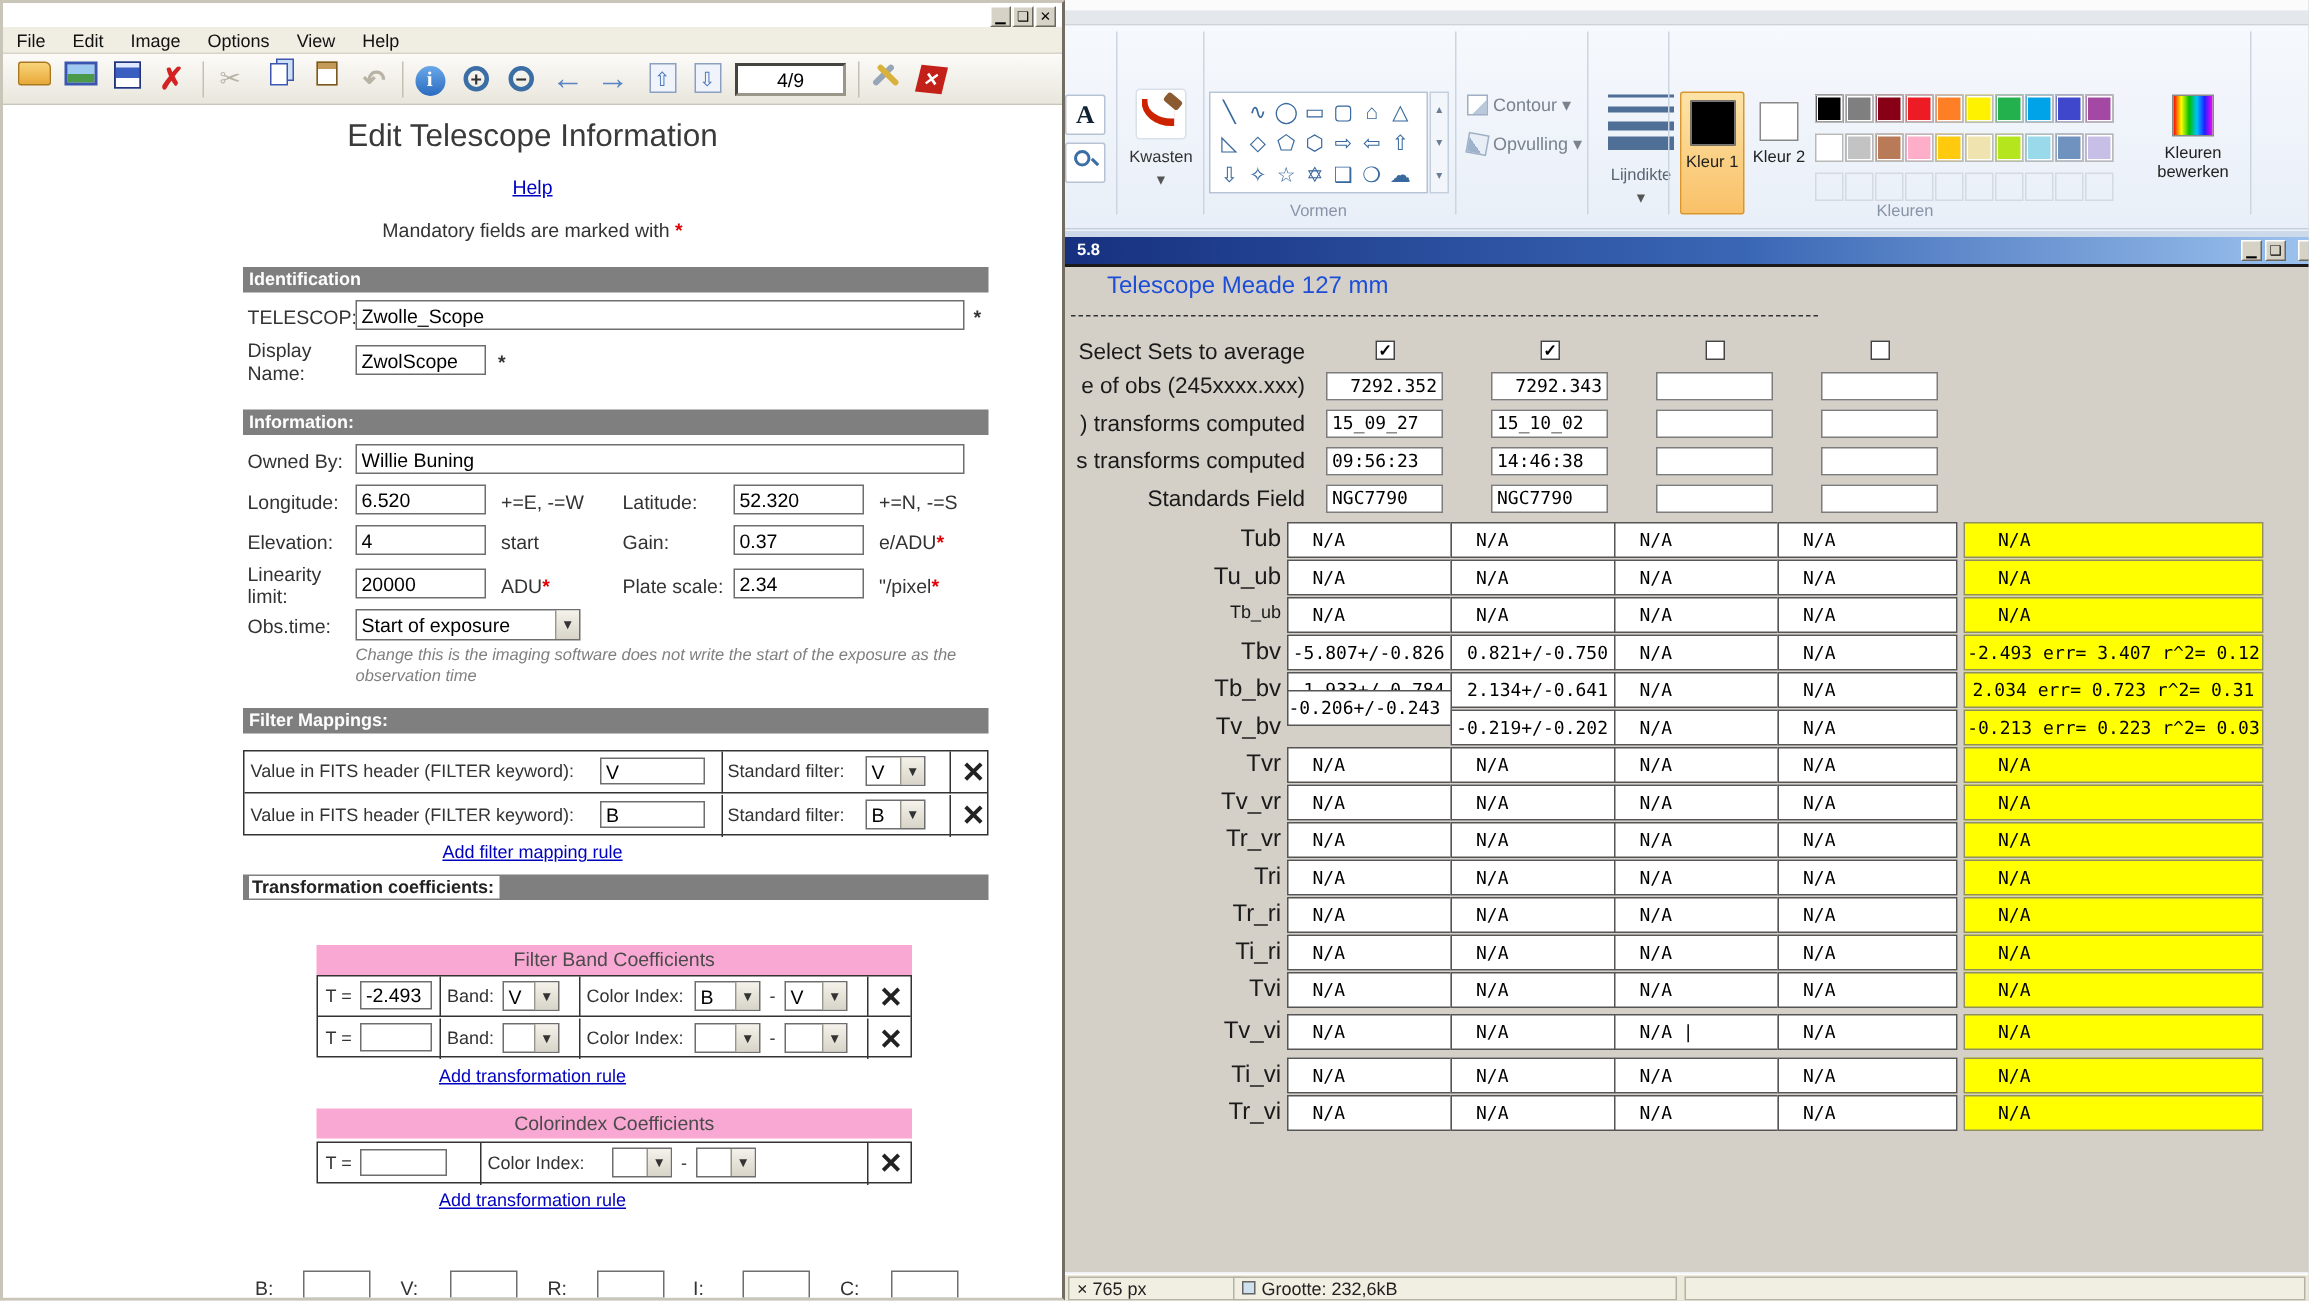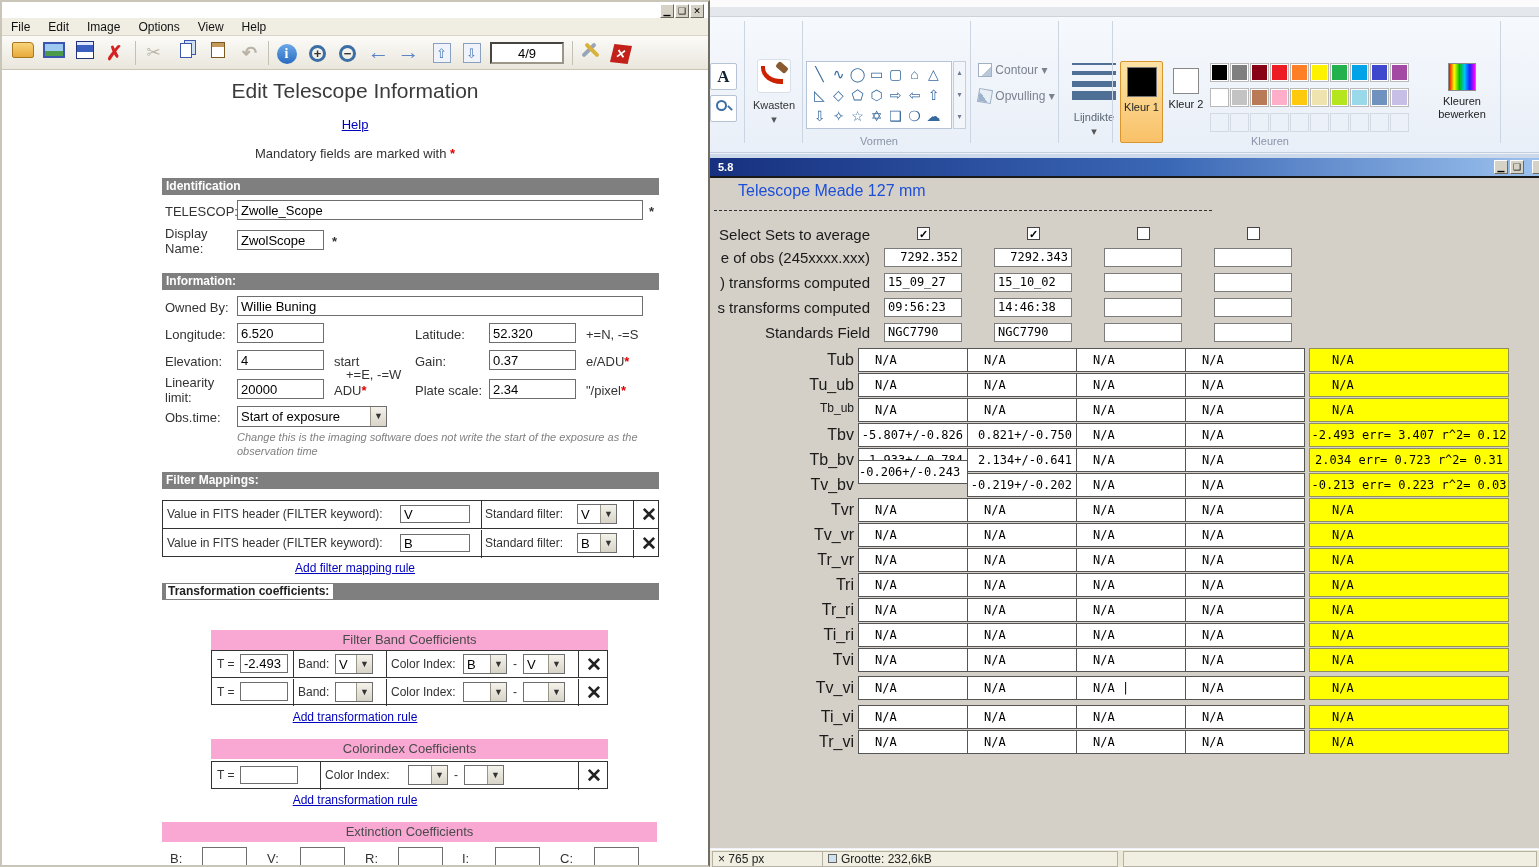--- a/index.html
+++ b/index.html
@@ -375,21 +375,21 @@
       </div>
       <input class="f-input" style="left: 235px; top: 160px; width: 87px;" value="ZwolScope">
       <div class="f-label star" style="left:330px; top:164px;">*</div>
 
       <div class="hdr-dark" style="top:203px;">Information:</div>
       <div class="f-label" style="left:163px; top:230px;">Owned By:</div>
       <input class="f-input" style="left: 235px; top: 226px; width: 406px;" value="Willie Buning">
 
       <div class="f-label" style="left:163px; top:257px;">Longitude:</div>
       <input class="f-input" style="left: 235px; top: 253px; width: 87px;" value="6.520">
-      <div class="f-label" style="left:344px; top:257px;margin-top:40px;">+=E, -=W</div>
+      <div class="f-label" style="left:332px; top:257px;">+=E, -=W</div>
       <div class="f-label" style="left:413px; top:257px;">Latitude:</div>
       <input class="f-input" style="left: 487px; top: 253px; width: 87px;" value="52.320">
       <div class="f-label" style="left:584px; top:257px;">+=N, -=S</div>
 
       <div class="f-label" style="left:163px; top:284px;">Elevation:</div>
       <input class="f-input" style="left: 235px; top: 280px; width: 87px;" value="4">
       <div class="f-label" style="left:332px; top:284px;">start</div>
       <div class="f-label" style="left:413px; top:284px;">Gain:</div>
       <input class="f-input" style="left: 487px; top: 280px; width: 87px;" value="0.37">
       <div class="f-label" style="left:584px; top:284px;"><span>e/ADU</span><span class="star">*</span></div>
@@ -511,21 +511,20 @@
         <span class="f-label" style="left:242px; top:6px; font-size:12px;">-</span>
         <div class="f-sel" style="left:252px; top:3px; width:40px; height:20px;">
             <span class="txt"></span>
             <span class="arr">▼</span>
           </div>
         <span class="abs" style="left:366px; top:0; width:1px; height:28px; background:#333;"></span>
         <span class="f-x abs" style="left:374px; top:2px;">✕</span>
       </div>
       <div class="f-center" style="top:722px;"><a class="f-link" href="#" style="font-size:12px;">Add transformation rule</a></div>
 
-      <div class="hdr-lite" style="left:160px; top:752px; width:495px;">Extinction Coefficients</div>
       <div id="extinction-row">
           <span style="position: absolute; left: 168px; top: 781px; font-size: 13px; color: rgb(51, 51, 51);">B:</span>
           <input class="f-input" style="position: absolute; left: 200px; top: 777px; width: 45px; height: 19px;">
           <span style="position: absolute; left: 265px; top: 781px; font-size: 13px; color: rgb(51, 51, 51);">V:</span>
           <input class="f-input" style="position: absolute; left: 298px; top: 777px; width: 45px; height: 19px;">
           <span style="position: absolute; left: 363px; top: 781px; font-size: 13px; color: rgb(51, 51, 51);">R:</span>
           <input class="f-input" style="position: absolute; left: 396px; top: 777px; width: 45px; height: 19px;">
           <span style="position: absolute; left: 460px; top: 781px; font-size: 13px; color: rgb(51, 51, 51);">I:</span>
           <input class="f-input" style="position: absolute; left: 493px; top: 777px; width: 45px; height: 19px;">
           <span style="position: absolute; left: 558px; top: 781px; font-size: 13px; color: rgb(51, 51, 51);">C:</span>

